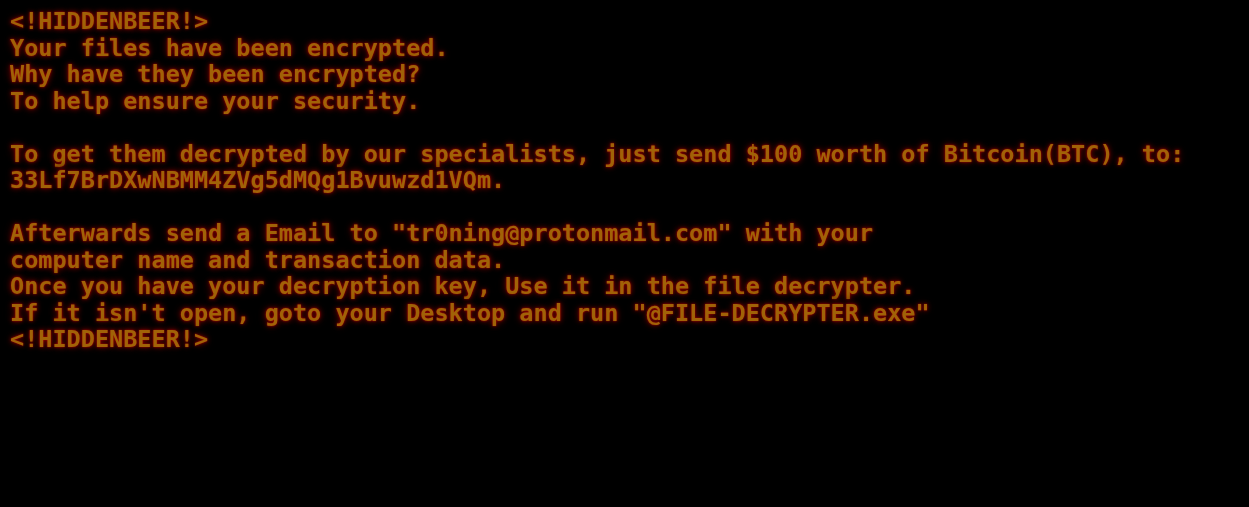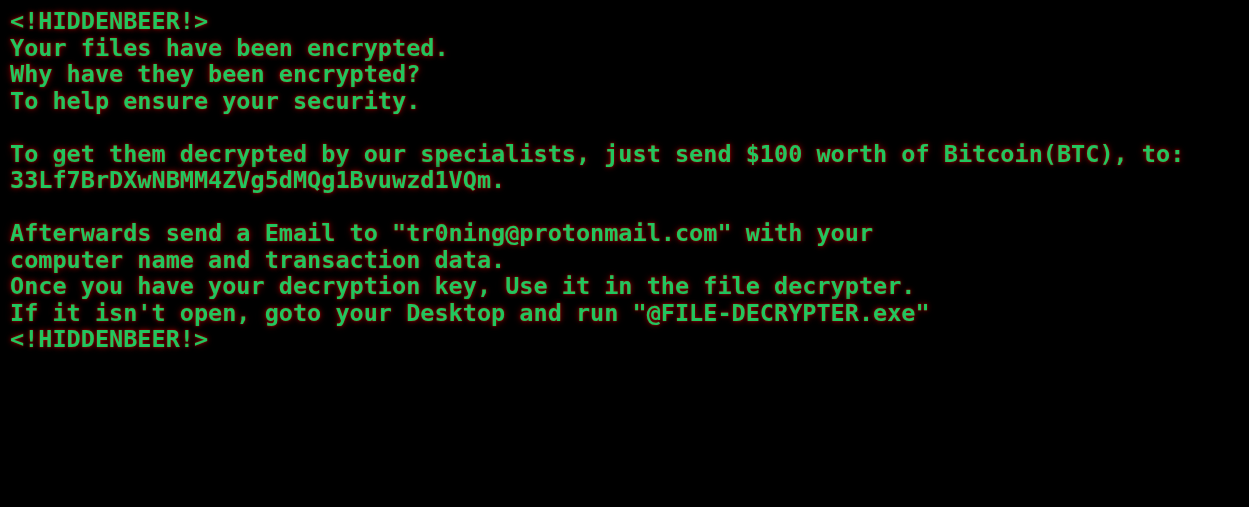--- a/index.html
+++ b/index.html
@@ -23,21 +23,21 @@
     padding: 8px 0 0 10px;
   }
   #note-body {
     margin: 0;
     padding: 0;
     font-family: "DejaVu Sans Mono", "Liberation Mono", monospace;
     font-size: 23.5px;
     line-height: 26.5px;
     font-weight: bold;
     letter-spacing: 0px;
-    color: #22c55e;
+    color: #a16207;
     text-shadow:
        0 0 2px #b00000,
        0 0 5px #6e0000,
        0 0 9px #3c0000,
        0 0 14px #240000;
     white-space: pre;
   }
   .note-line {
     display: block;
     height: 26.5px;

